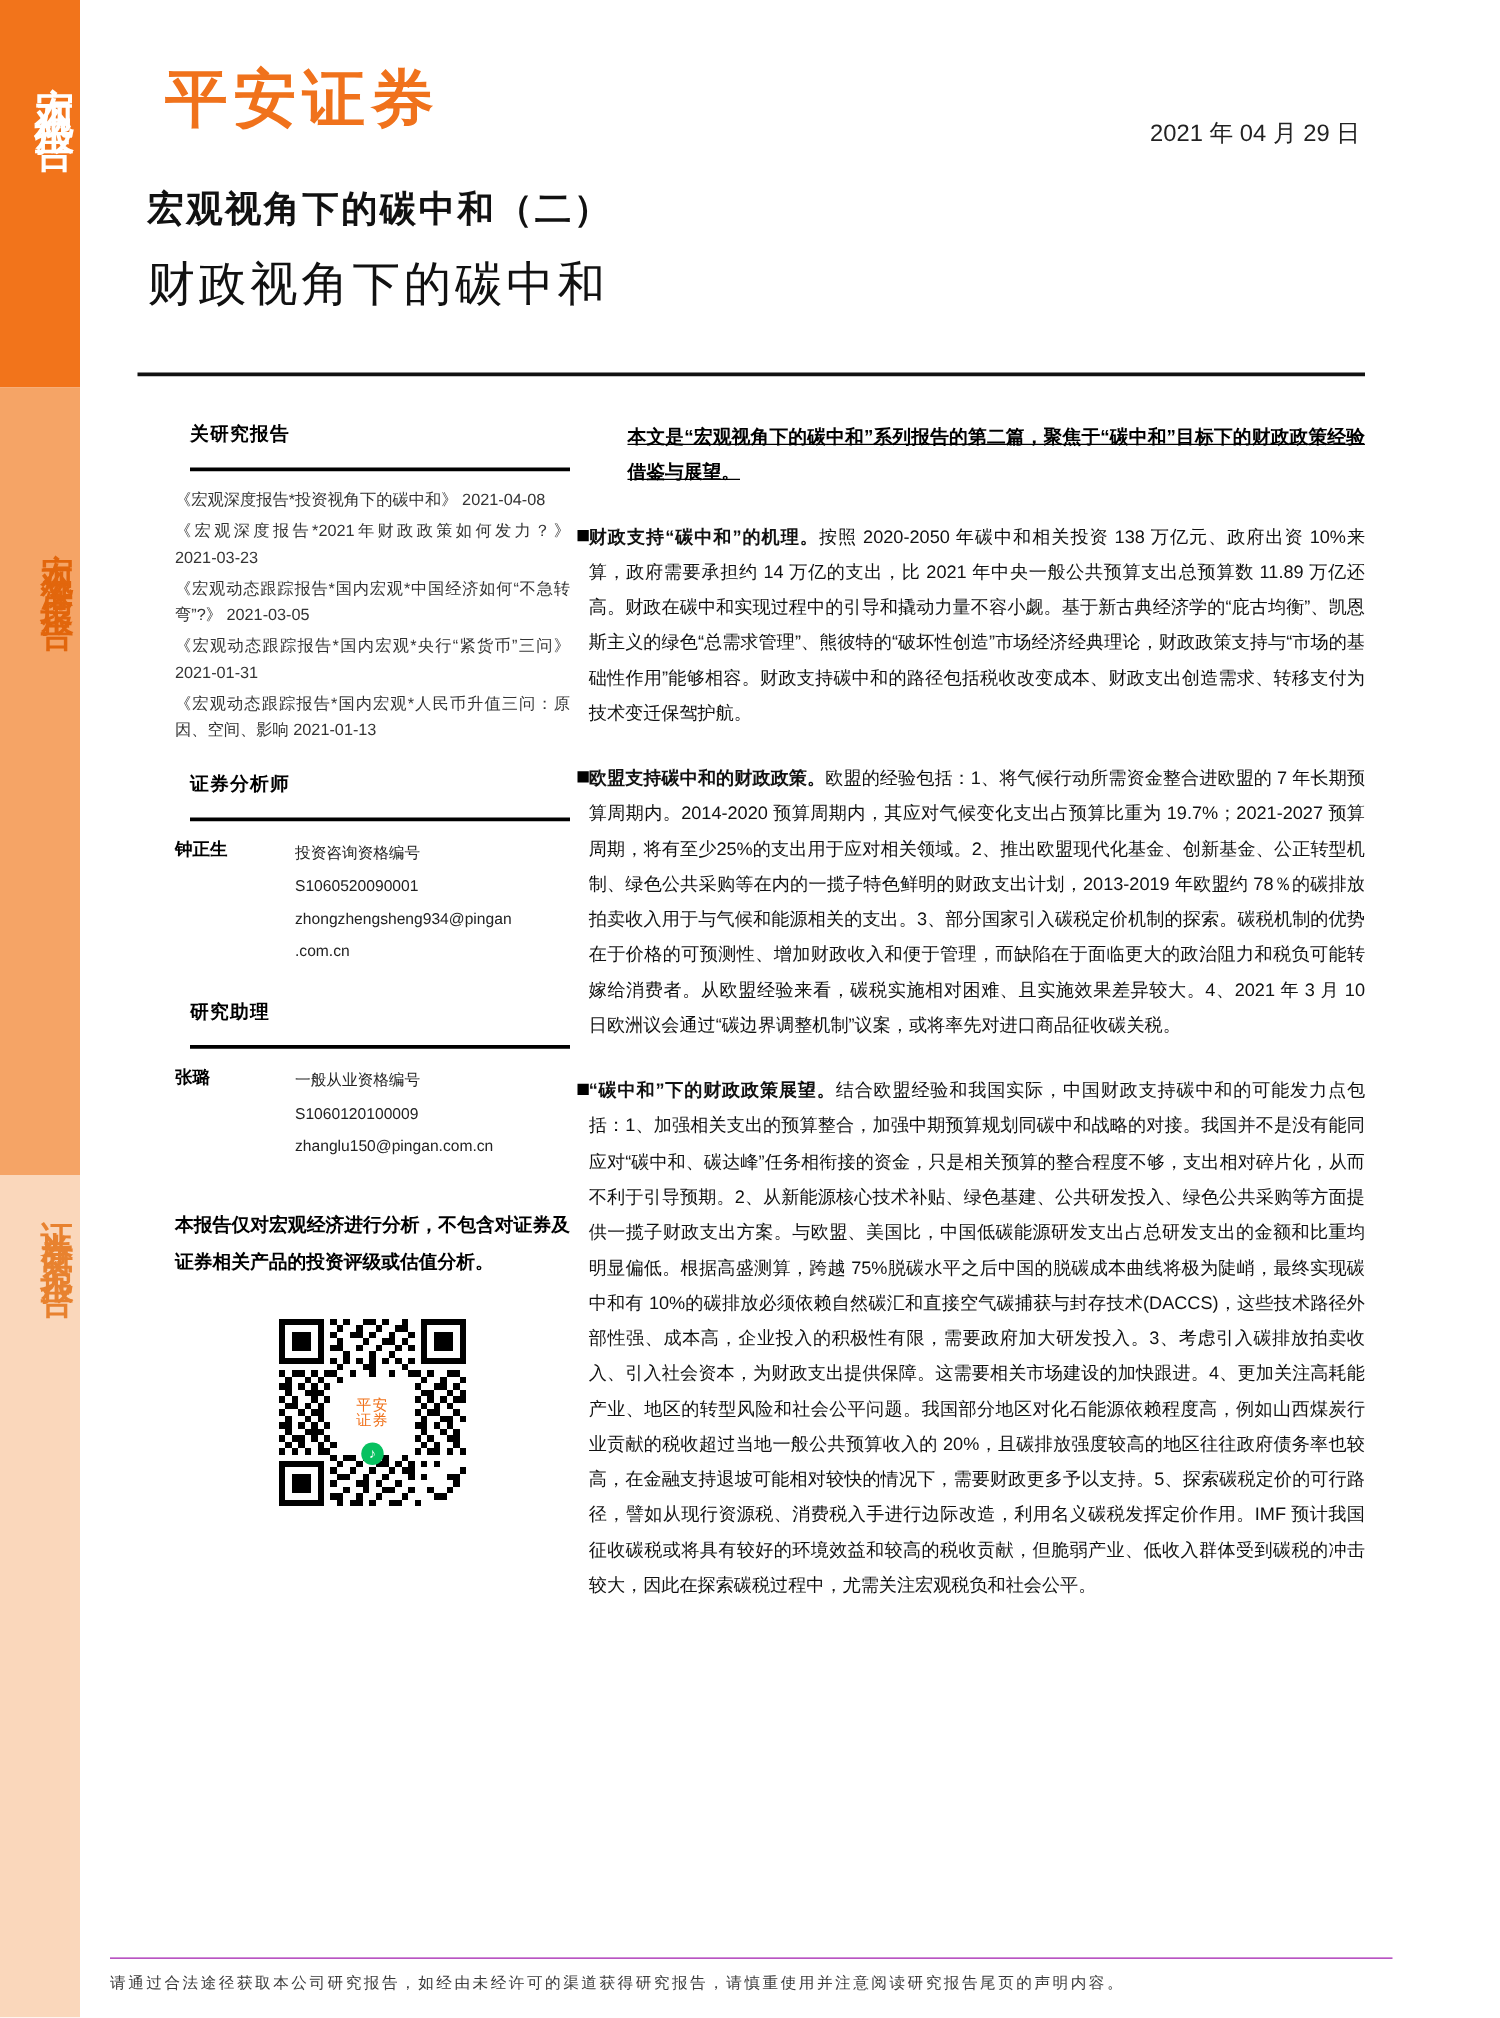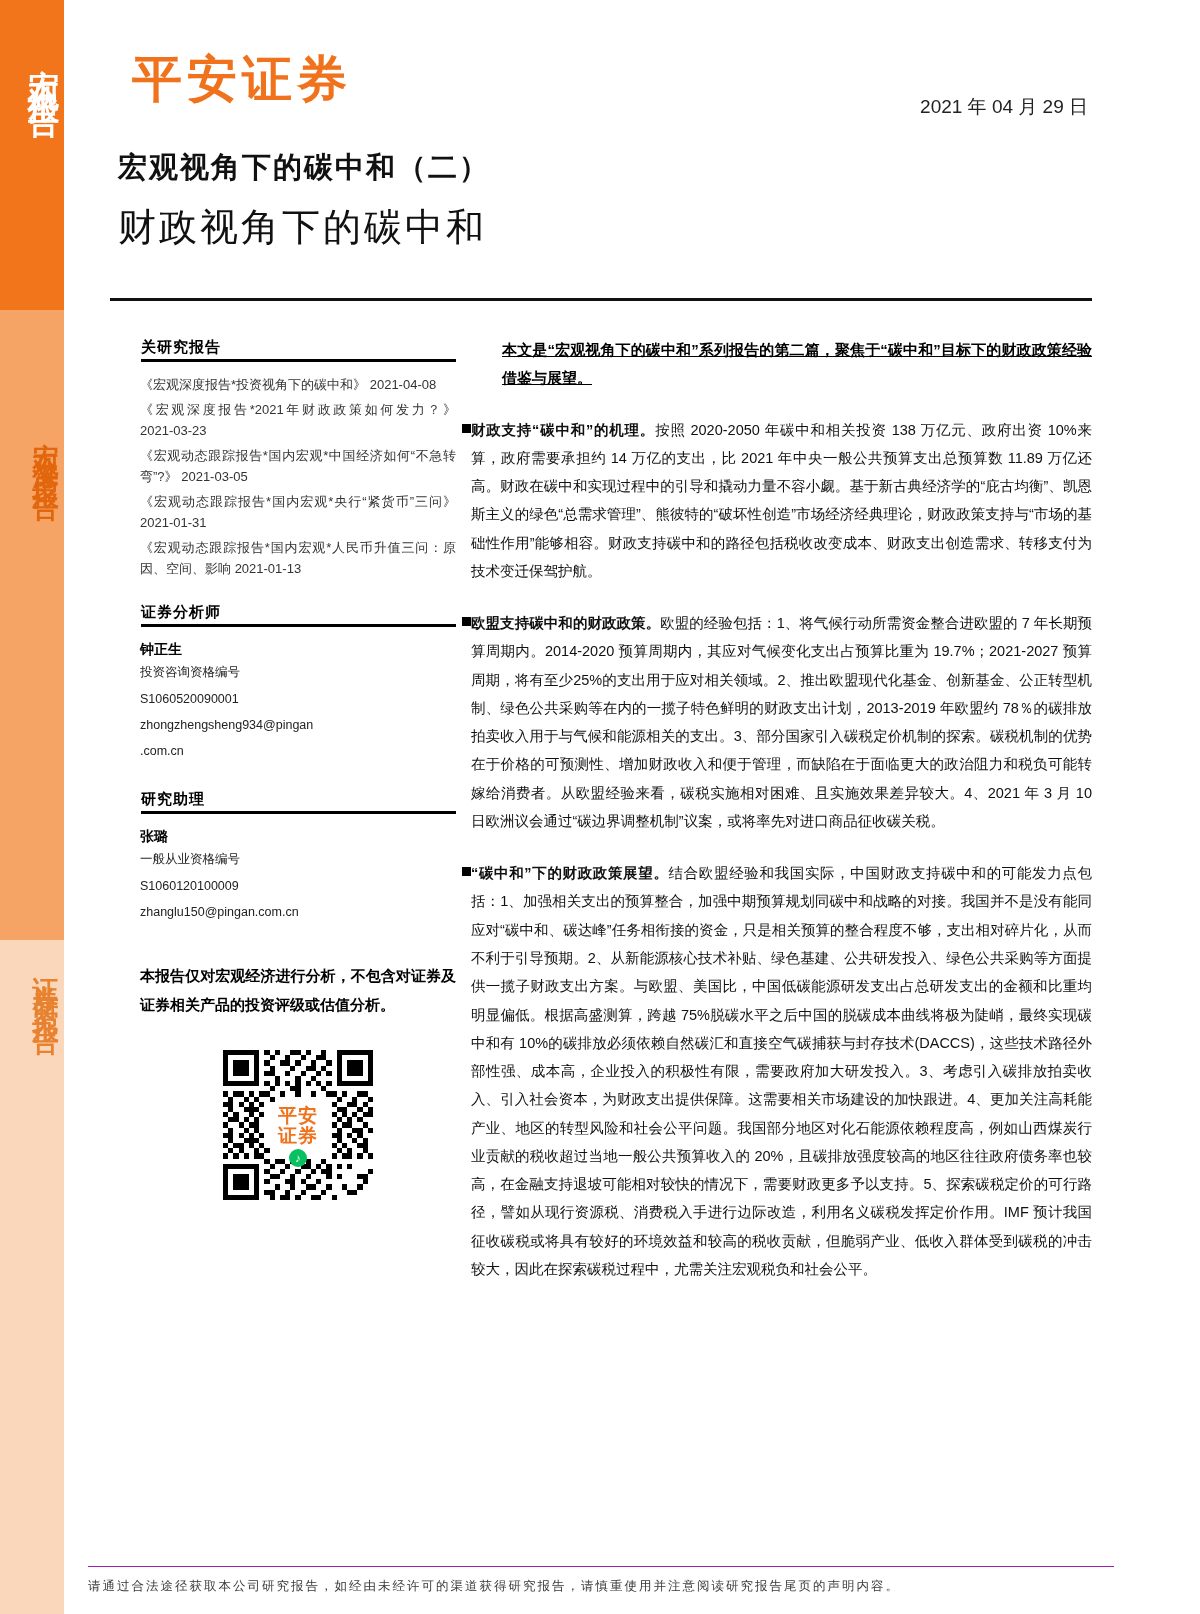--- a/index.html
+++ b/index.html
@@ -19,34 +19,34 @@
 
   
   .brand { position:absolute; left:132px; top:46px; font-size:50px; font-weight:900; color:#F0721C; letter-spacing:5px; }
   .doc-date { position:absolute; right:112px; top:94px; font-size:19px; color:#222; }
   .series-title { position:absolute; left:118px; top:148px; font-size:29px; font-weight:700; color:#111; letter-spacing:2px; }
   .report-title { position:absolute; left:118px; top:202px; font-size:38px; font-weight:400; color:#111; letter-spacing:3px; }
   .title-rule { position:absolute; left:110px; top:298px; width:982px; height:3px; background:#111; }
 
   
   .leftcol { position:absolute; left:140px; top:338px; width:316px; }
-  .colhead { font-size:15px; font-weight:700; color:#000; border-bottom:3px solid #000; padding-bottom:2px; margin:0 0 12px 1px; letter-spacing:1px; }
+  .colhead { font-size:15px; font-weight:700; color:#000; border-bottom:3px solid #000; padding-bottom:17px; margin:0 0 12px 12px; letter-spacing:1px; }
   .report-list { margin-bottom:24px; }
   .report-item { font-size:13px; color:#333; line-height:1.62; margin-bottom:4px; text-align:justify; }
   .report-item .rdate { white-space:nowrap; }
-  .person-block { display:flex; margin-bottom:26px;flex-direction:column; }
+  .person-block { display:flex; margin-bottom:26px; }
   .person-name { width:96px; font-weight:700; font-size:14px; color:#000; padding-top:2px; }
   .person-details { font-size:12.5px; color:#222; line-height:2.1; }
   .disclaimer { margin-top:36px; font-size:15px; font-weight:700; color:#000; line-height:1.95; text-align:justify; }
 
   
   .qr-wrap { position:relative; width:150px; height:150px; margin:30px auto 0 auto; }
   .qr-wrap svg { display:block; width:150px; height:150px; }
   .qr-center { position:absolute; left:50%; top:50%; transform:translate(-50%,-50%); background:#fff; padding:3px 6px 2px 6px; text-align:center; line-height:1.05; }
-  .qr-center .qr-txt { display:block; color:#F0721C; font-weight:700; font-size:19px; letter-spacing:1px; }
+  .qr-center .qr-txt { display:block; color:#F0721C; font-weight:400; font-size:12px; letter-spacing:1px; }
   .qr-badge { position:absolute; left:50%; top:calc(50% + 24px); transform:translateX(-50%); width:18px; height:18px; border-radius:50%; background:#07C160; color:#fff; font-size:11px; line-height:18px; text-align:center; }
 
   
   .rightcol { position:absolute; left:462px; top:336px; width:630px; }
   .intro { font-weight:700; font-size:15px; color:#000; line-height:1.85; margin:0 0 24px 40px; text-align:justify;text-decoration:underline; }
   .bullet { display:flex; margin-bottom:24px; }
   .bullet .sq { flex:none; width:9px; height:9px; background:#000; margin-top:8px; }
   .bullet .btext { margin-left:31px; font-size:14.5px; color:#111; line-height:1.95; text-align:justify; }
   .lead { font-weight:700; }
 

